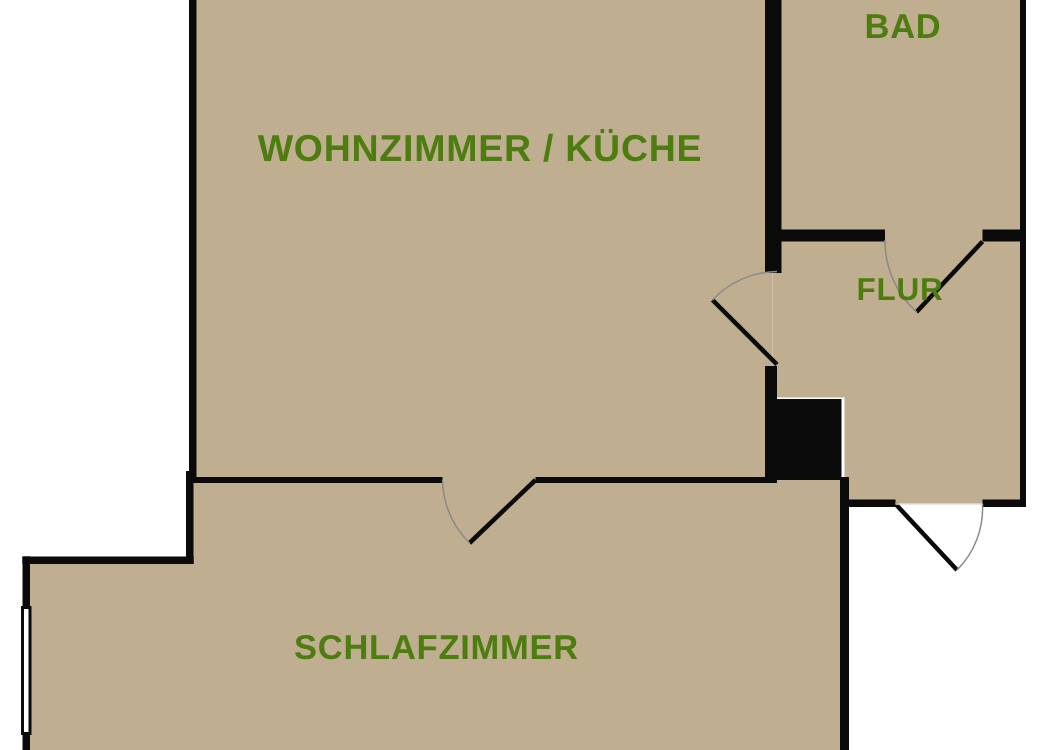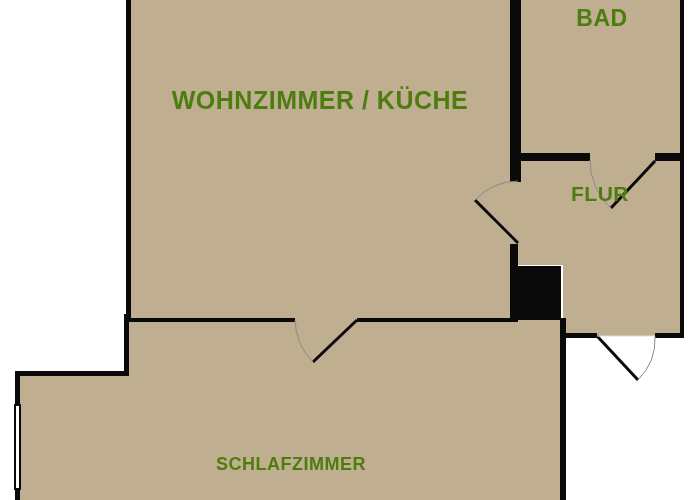--- a/index.html
+++ b/index.html
@@ -87,13 +87,13 @@
       <line x1="597" y1="336" x2="638" y2="380" stroke="#0a0a0a" stroke-width="3"></line>
       <path d="M655,336 A58,58 0 0 1 638,380" stroke="#8a8a8a" stroke-width="1"></path>
       <line x1="597" y1="336" x2="655" y2="336" stroke="#dddddd" stroke-width="1"></line>
     </g>
   </g>
 </svg>
 
 <div class="room-label" style="left:320px; top:79px; font-size:25px;margin-top:21px;">WOHNZIMMER / KÜCHE</div>
 <div class="room-label" style="left:602px; top:18px; font-size:23px;">BAD</div>
 <div class="room-label" style="left:600px; top:194px; font-size:21px;">FLUR</div>
-<div class="room-label" style="left:291px; top:432px; font-size:18px;margin-top:32px;">SCHLAFZIMMER</div>
+<div class="room-label" style="left:291px; top:432px; font-size:23px;">SCHLAFZIMMER</div>
 
 </body></html>

